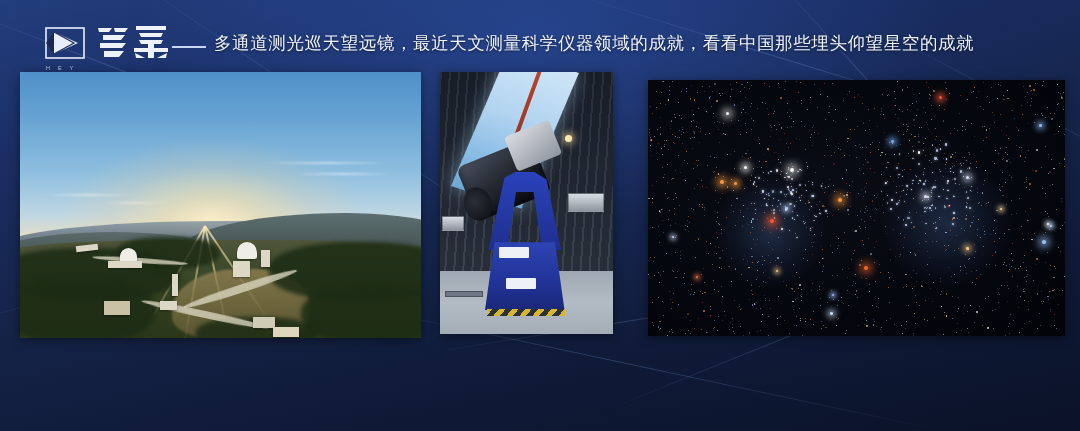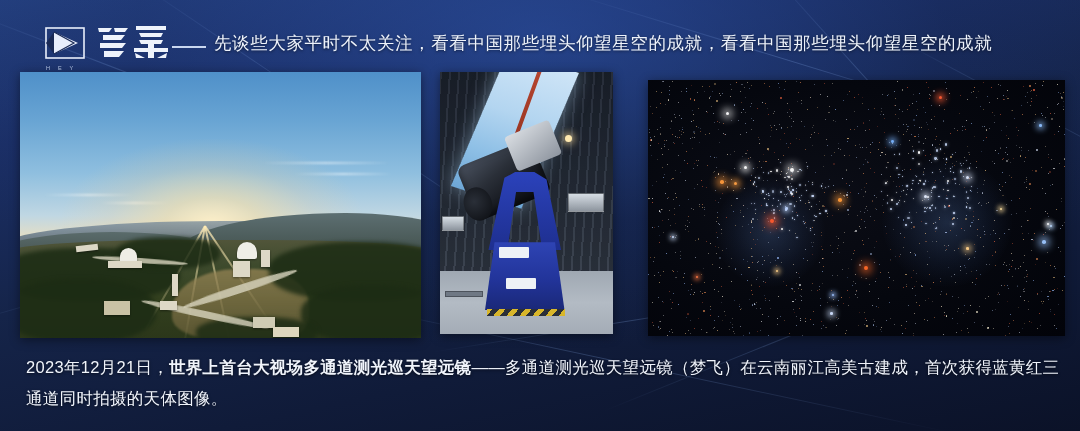--- a/index.html
+++ b/index.html
@@ -373,21 +373,21 @@
             <path d="M40 26 l34 0 l0 4 l-34 0 z"></path>
             <path d="M41 31 l10 5 l-9 0 z"></path>
             <path d="M73 31 l-10 5 l9 0 z"></path>
           </g>
         </svg>
       </div>
     </div>
 
     <div class="rule"></div>
 
-    <div class="headline">先谈些大家平时不太关注，看看中国那些埋头仰望星空的成就，看看中国那些埋头仰望星空的成就</div>
+    <div class="headline">多通道测光巡天望远镜，最近天文测量科学仪器领域的成就，看看中国那些埋头仰望星空的成就</div>
   </div>
 
   <div class="photo" id="photo-observatory">
     <div class="obs-sky"></div>
 
     <div class="obs-cloud" style="left:60%; top:34%;  width:130px;"></div>
     <div class="obs-cloud" style="left:68%; top:38%;  width:100px;"></div>
     <div class="obs-cloud" style="left:6%;  top:46%;  width:90px;"></div>
     <div class="obs-cloud" style="left:20%; top:49%;  width:70px;"></div>
 
@@ -2170,17 +2170,14 @@
         <div class="star" style="left: 184px; top: 214px; width: 2.4px; height: 2.4px; background: rgb(156, 192, 255); opacity: 0.96; box-shadow: rgb(156, 192, 255) 0px 0px 5.8px 1.9px;"></div>
         <div class="star" style="left: 318px; top: 167px; width: 2.6px; height: 2.6px; background: rgb(255, 208, 137); opacity: 0.96; box-shadow: rgb(255, 208, 137) 0px 0px 6.2px 2.1px;"></div>
         <div class="star" style="left: 182px; top: 232px; width: 2.6px; height: 2.6px; background: rgb(207, 224, 255); opacity: 0.96; box-shadow: rgb(207, 224, 255) 0px 0px 6.2px 2.1px;"></div>
         <div class="star" style="left: 48px; top: 196px; width: 2.2px; height: 2.2px; background: rgb(255, 122, 70); opacity: 0.96; box-shadow: rgb(255, 122, 70) 0px 0px 5.3px 1.8px;"></div>
         <div class="star" style="left: 128px; top: 190px; width: 2.2px; height: 2.2px; background: rgb(255, 208, 137); opacity: 0.96; box-shadow: rgb(255, 208, 137) 0px 0px 5.3px 1.8px;"></div>
         <div class="star" style="left: 352px; top: 128px; width: 2.4px; height: 2.4px; background: rgb(255, 224, 160); opacity: 0.96; box-shadow: rgb(255, 224, 160) 0px 0px 5.8px 1.9px;"></div>
         <div class="star" style="left: 24px; top: 156px; width: 2.2px; height: 2.2px; background: rgb(207, 224, 255); opacity: 0.96; box-shadow: rgb(207, 224, 255) 0px 0px 5.3px 1.8px;"></div>
       </div>
   </div>
 
-  <div class="caption">
-    <span class="lead">2023年12月21日，</span><span class="em">世界上首台大视场多通道测光巡天望远镜</span><span class="lead">——多通道测光巡天望远镜（梦飞）在云南丽江高美古建成，首次获得蓝黄红三通道同时拍摄的天体图像。</span>
-  </div>
 
 </div>
 
 </body></html>

